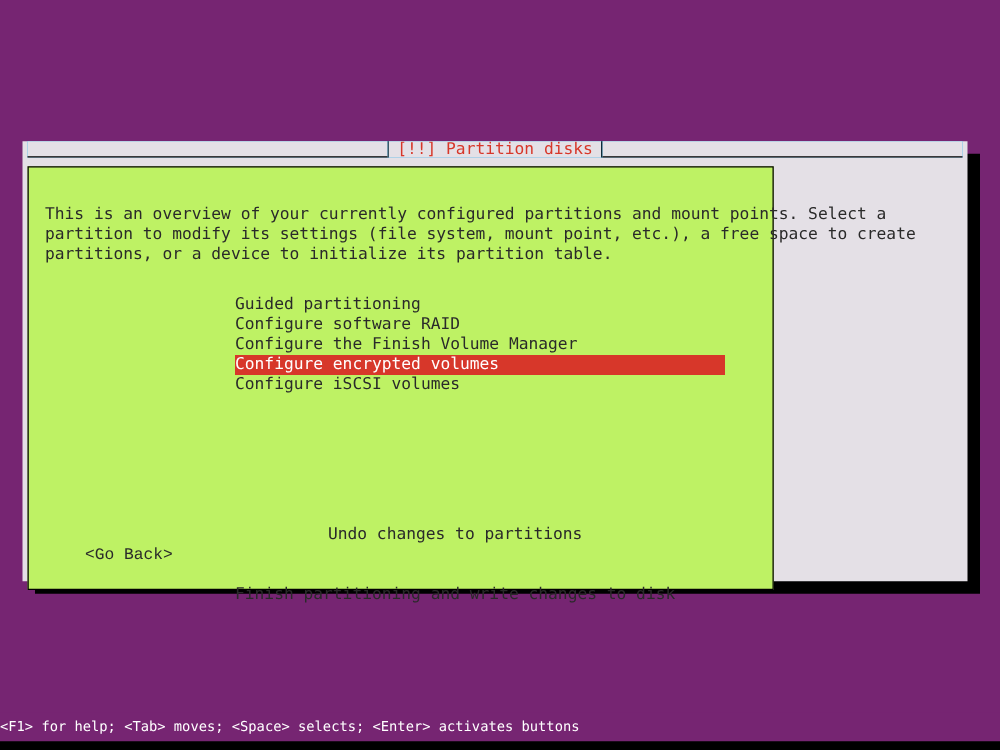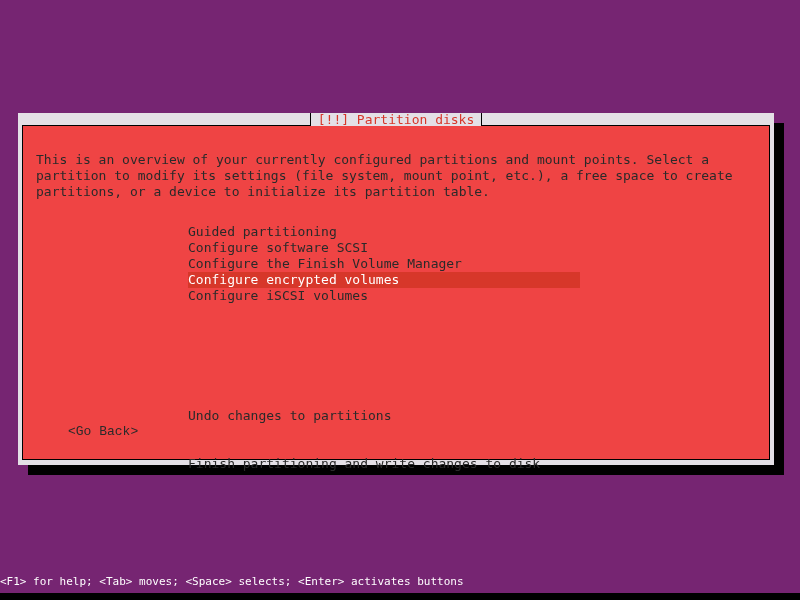--- a/index.html
+++ b/index.html
@@ -43,26 +43,26 @@
     width: 756px;
     height: 352px;
     background: #e4e0e6;
     box-sizing: border-box;
   }
 
   
   #dialog-inner {
     position: absolute;
     left: 4px;
-    top: 8px;
-    width: 748px;
+    top: 20px;
+    width: 597px;
     height: 339px;
     border: 1px solid #000000;
     box-sizing: border-box;
-    background: #ef4444;
+    background: #bef264;
   }
 
   
   #title-bar {
     position: absolute;
     left: 4px;
     top: 0px;
     width: 748px;
     height: 13px;
     display: flex;
@@ -146,20 +146,21 @@
   }
   .disk-line { white-space: pre; height: 16px; line-height: 16px; }
 
   #actions {
     position: absolute;
     left: 165px;
     top: 254px;
     white-space: pre;
     color: #2a2a2a;
     line-height: 16px;
+    text-align: center;
   }
   .action-line { white-space: pre; height: 16px; line-height: 16px; }
 
   #go-back {
     position: absolute;
     left: 45px;
     top: 302px;
     white-space: pre;
     color: #2a2a2a;
     line-height: 16px;
@@ -200,21 +201,21 @@
   <div id="dialog">
 
     <div id="dialog-inner">
 
       <div class="body-text" id="intro"><span>This is an overview of your currently configured partitions and mount points. Select a</span>
 <span>partition to modify its settings (file system, mount point, etc.), a free space to create</span>
 <span>partitions, or a device to initialize its partition table.</span></div>
 
       <div id="menu">
         <div class="menu-item">Guided partitioning</div>
-        <div class="menu-item">Configure software SCSI</div>
+        <div class="menu-item">Configure software RAID</div>
         <div class="menu-item">Configure the Finish Volume Manager</div>
         <div class="menu-item selected">Configure encrypted volumes</div>
         <div class="menu-item">Configure iSCSI volumes</div>
       </div>
 
 
       <div id="actions">
         <div class="action-line">Undo changes to partitions</div>
         <div class="action-line">Finish partitioning and write changes to disk</div>
       </div>

